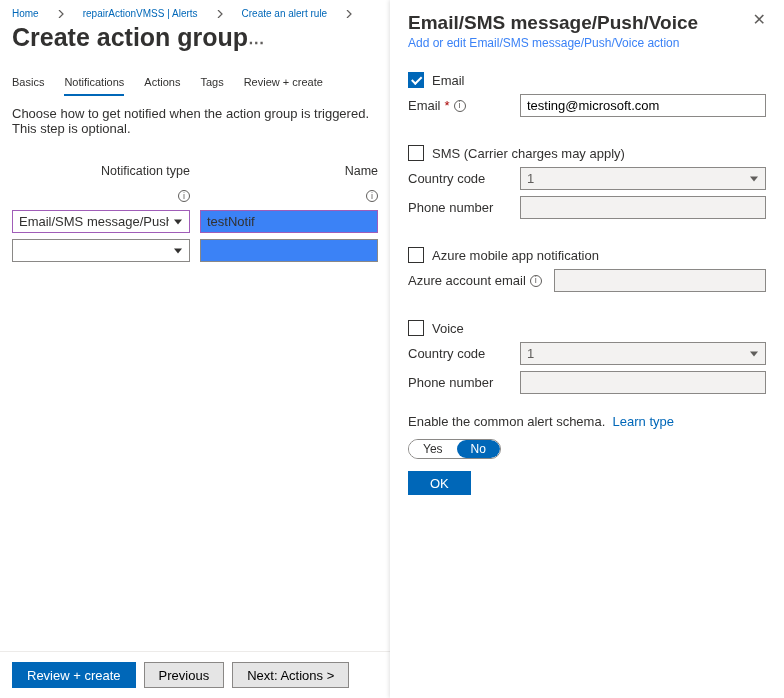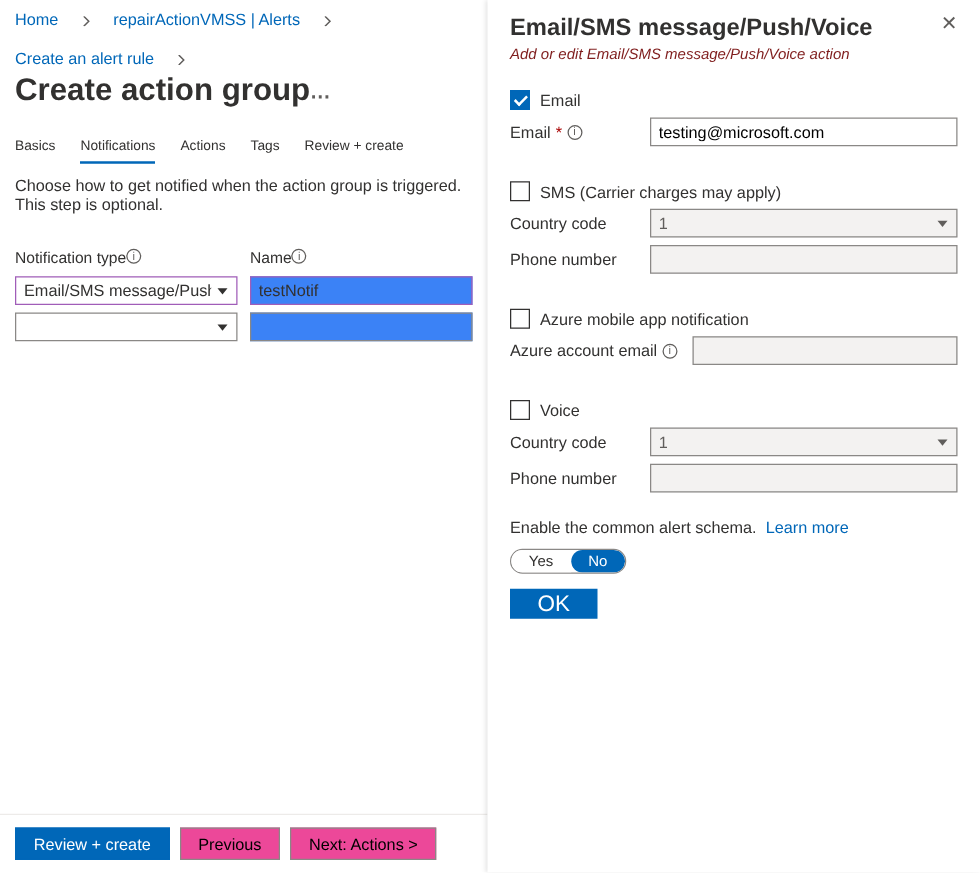--- a/index.html
+++ b/index.html
@@ -18,21 +18,21 @@
 
   
   .main {
     position: absolute;
     left: 0; top: 0;
     width: 390px;
     height: 698px;
     padding: 8px 12px 0 12px;
   }
   .breadcrumb {
-    font-size: 13px;
+    font-size: 10px;
     margin-bottom: 4px;
     display: flex;
     align-items: center;
     gap: 16px;
     flex-wrap: wrap;
   }
   .breadcrumb .sep { color: #605e5c; margin: 0 2px; }
   .breadcrumb .sep svg { vertical-align: middle; }
   h1.page-title {
     font-size: 25px;
@@ -68,23 +68,24 @@
   .grid {
     display: grid;
     grid-template-columns: 178px 1fr;
     column-gap: 10px;
     row-gap: 6px;
   }
   .col-header {
     font-size: 12.5px;
     color: #323130;
     display: flex;
-    align-items: flex-start;
-    gap: 0;
+    align-items: flex-end;
+    gap: 12px;
     margin-bottom: 2px;
+    flex-direction: column;
   }
   .info-icon {
     display: inline-flex;
     width: 12px; height: 12px;
     border: 1px solid #605e5c;
     border-radius: 50%;
     align-items: center; justify-content: center;
     font-size: 9px;
     color: #605e5c;
     line-height: 1;
@@ -124,21 +125,21 @@
     border-top: 1px solid #edebe9;
     display: flex;
     gap: 8px;
     background: #fff;
   }
   .btn {
     height: 26px;
     padding: 0 14px;
     font-size: 13px;
     border: 1px solid #8a8886;
-    background: #ec4899;
+    background: #e5e5e5;
     cursor: pointer;
   }
   .btn.primary {
     background: #0067b8;
     border-color: #0067b8;
     color: #fff;
   }
 
   
   .panel {
@@ -155,23 +156,22 @@
     justify-content: space-between;
     align-items: flex-start;
   }
   .panel-title {
     font-size: 19px;
     font-weight: 600;
     margin: 0;
   }
   .panel-sub {
     font-size: 12px;
-    color: #7f1d1d;
+    color: #3b82f6;
     margin: 2px 0 22px 0;
-    font-style: italic;
   }
   .close-x { cursor: pointer; color: #605e5c; font-size: 16px; line-height: 1; }
 
   .chk-row {
     display: flex;
     align-items: center;
     gap: 8px;
     margin-bottom: 6px;
   }
   .chk {
@@ -269,21 +269,21 @@
   .toggle .off { background: #fff; color: #323130; }
   .toggle .on  { background: #0067b8; color: #fff; border-radius: 11px; }
 
   .ok-btn {
     margin-top: 12px;
     height: 24px;
     padding: 0 22px;
     background: #0067b8;
     color: #fff;
     border: none;
-    font-size: 18px;
+    font-size: 13px;
     cursor: pointer;
   }
 
   .chev { display:inline-block; }
 </style>
 </head>
 <body>
 
 <div class="main">
 
@@ -424,21 +424,21 @@
       <input class="field-select" readonly="" disabled="" value="1" style="">
     </div>
   </div>
   <div class="field-row">
     <span class="field-label">Phone number</span>
     <input class="field-input disabled" disabled="" value="" style="">
   </div>
 
   <div class="schema-row">
     <span>Enable the common alert schema.</span>
-    &nbsp;<a href="#">Learn more</a>
+    &nbsp;<a href="#">Learn type</a>
   </div>
   <div class="toggle">
     <span class="off">Yes</span>
     <span class="on">No</span>
   </div>
 
   <div><button class="ok-btn">OK</button></div>
 </div>
 
 </body></html>

